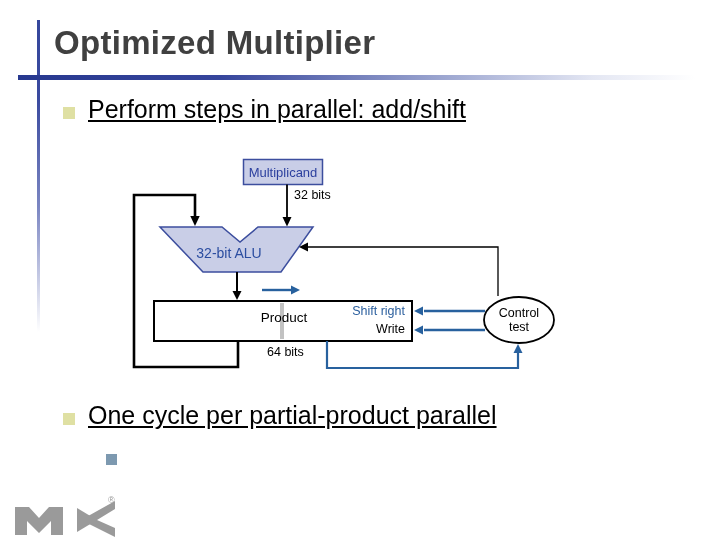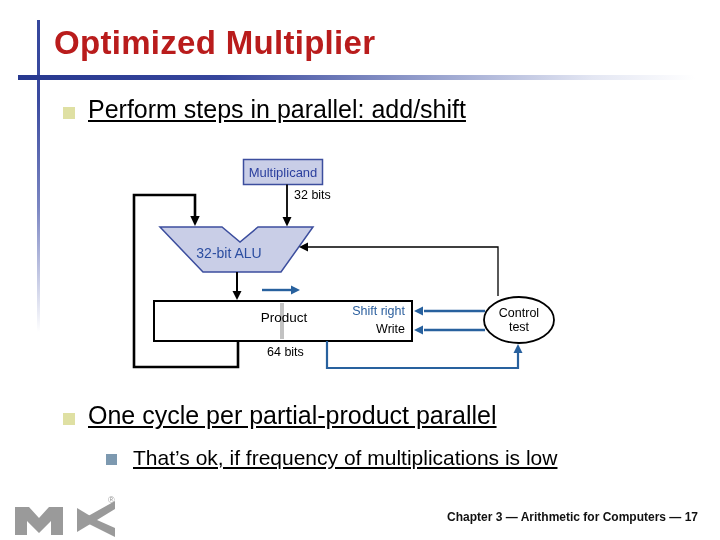--- a/index.html
+++ b/index.html
@@ -11,21 +11,21 @@
   .v-rule{
     position:absolute;left:37px;top:20px;width:3px;height:312px;
     background:linear-gradient(to bottom,#35479c 0%,#3a4a9f 25%,#7b86c2 60%,rgba(255,255,255,0) 100%);
   }
   .h-rule{
     position:absolute;left:18px;top:75px;width:677px;height:5px;
     background:linear-gradient(to right,#27388f 0%,#36459c 30%,#9aa4cf 62%,#e4e7f3 85%,#ffffff 100%);
   }
   .title{
     position:absolute;left:54px;top:24px;
-    font-size:33px;font-weight:bold;color:#b91c1c;letter-spacing:0.3px;white-space:nowrap;
+    font-size:33px;font-weight:bold;color:#404040;letter-spacing:0.3px;white-space:nowrap;
   }
   .bullet-sq{position:absolute;width:12px;height:12px;background:#dfe0a3;}
   .bullet-sq.sub{width:11px;height:11px;background:#7d99b0;}
   .bullet-text{position:absolute;font-size:25px;color:#000;white-space:nowrap;text-decoration:underline;}
   .bullet-text.sub{font-size:21px;}
   .diagram-svg{position:absolute;left:0;top:0;width:720px;height:540px;}
   .footer{
     position:absolute;right:22px;top:510px;
     font-size:12px;font-weight:bold;color:#111;white-space:nowrap;
   }
@@ -86,24 +86,22 @@
     <polygon points="423,325.5 414,330 423,334.5" fill="#28619e"></polygon>
 
     <polyline points="327,341 327,368 518,368 518,351" fill="none" stroke="#28619e" stroke-width="2.2"></polyline>
     <polygon points="513.5,353 522.5,353 518,344" fill="#28619e"></polygon>
   </svg>
 
   <div class="bullet-sq" style="left:63px;top:413px;"></div>
   <div class="bullet-text" style="left:88px;top:401px;">One cycle per partial-product parallel</div>
 
   <div class="bullet-sq sub" style="left:106px;top:454px;"></div>
-  <div class="bullet-text sub" style="left:133px;top:446px;">That’s ok, if frequency of multiplications is low</div>
 
   <svg class="logo-svg" viewBox="0 0 104 44">
     <polygon points="2,14 16,14 26,25 36,14 50,14 50,42 38,42 38,28 26,40 14,28 14,42 2,42" fill="#9a9a9a"></polygon>
     <polygon points="64,15 84,27 64,39" fill="#9a9a9a"></polygon>
     <path d="M102,8 L68,27 L102,44 L102,35 L84,27 L102,16 Z" fill="#9a9a9a"></path>
     <text x="95" y="10" font-size="9" fill="#9a9a9a">®</text>
   </svg>
 
-  <div class="footer">Chapter 3 — Arithmetic for Computers — 17</div>
 
 </div>
 
 </body></html>

